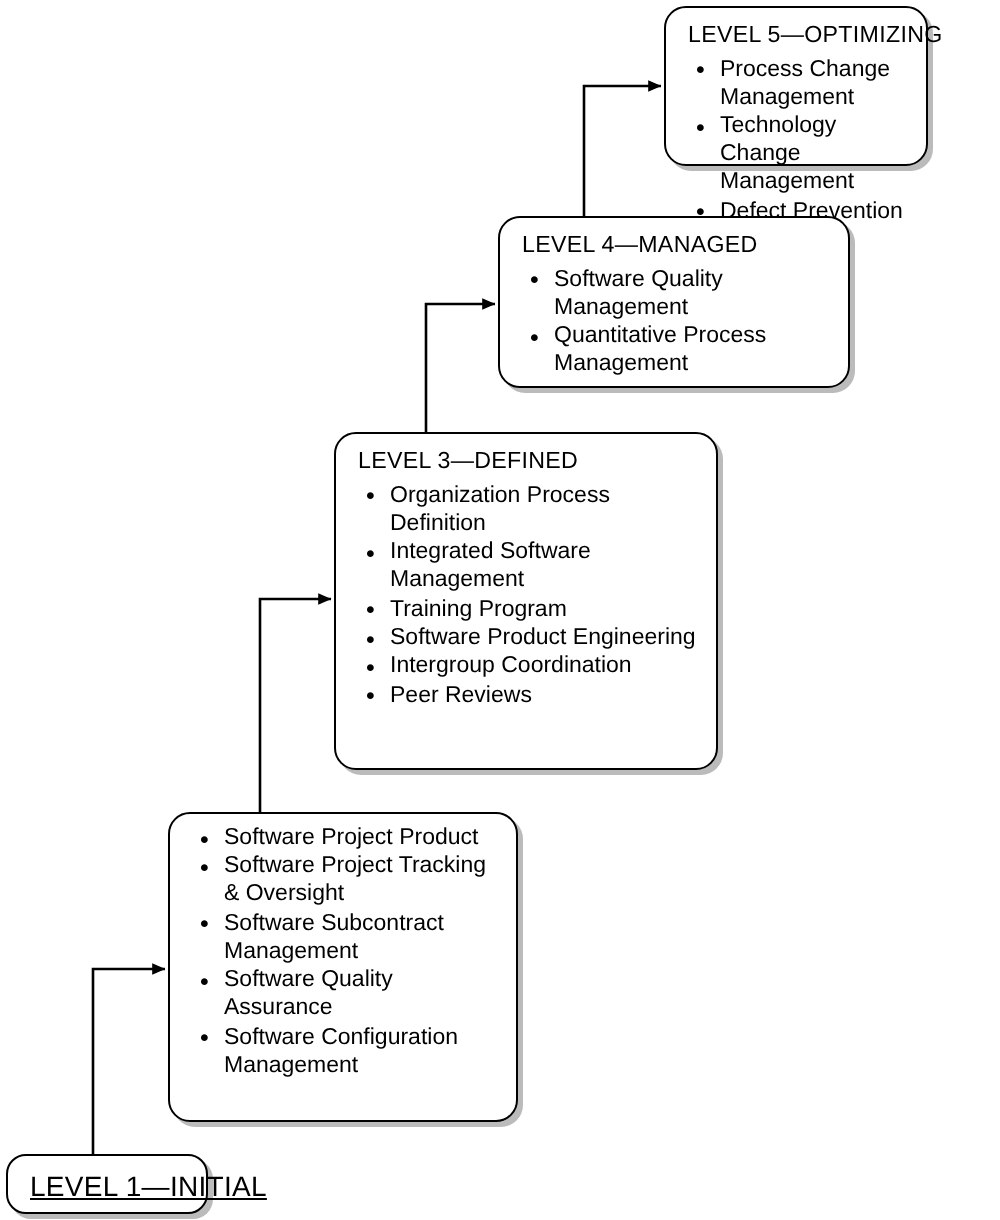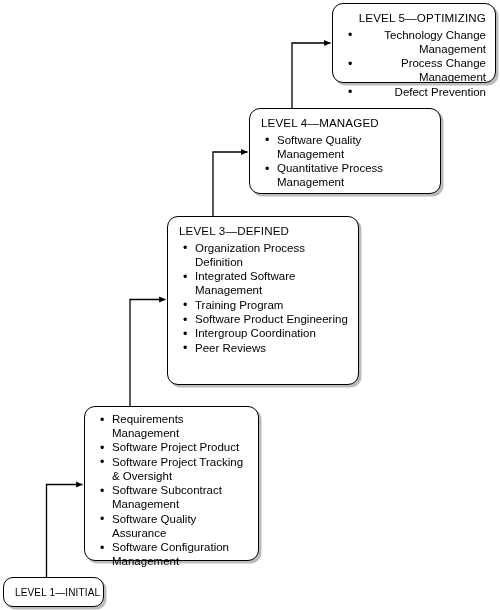--- a/index.html
+++ b/index.html
@@ -48,28 +48,28 @@
   .lvl-list li::before{
     content:"\2022";
     position:absolute;
     left:1px;
     top:-0.5px;
     font-size:12.5px;
     line-height:1.215;
   }
 
   
-  #box-level-5{left:332px;top:3px;width:164px;height:80px;text-align:right;}
-  #box-level-4{left:249px;top:108px;width:192px;height:86px;}
+  #box-level-5{left:332px;top:3px;width:132px;height:80px;}
+  #box-level-4{left:249px;top:108px;width:176px;height:86px;}
   #box-level-3{left:167px;top:216px;width:192px;height:169px;}
   #box-level-2{left:84px;top:406px;width:175px;height:155px;}
   #box-level-1{left:3px;top:577px;width:101px;height:30px;
                border-radius:10px;padding:0;}
   #box-level-1 .lvl-title{
-    margin:0;font-size:10px;line-height:30px;padding-left:11px;
+    margin:0;font-size:14px;line-height:30px;padding-left:11px;text-decoration:underline;
   }
 </style>
 </head>
 <body>
 
 <div id="canvas">
 
   <svg id="wires" viewBox="0 0 500 610">
     <defs>
       <marker id="arrowHead" markerWidth="7" markerHeight="7" refX="6.4" refY="3.1" orient="auto" markerUnits="userSpaceOnUse">
@@ -90,22 +90,22 @@
     </g>
 
     <g>
       <path d="M 292,108 L 292,43 L 330.5,43" fill="none" stroke="#000" stroke-width="1.3" marker-end="url(#arrowHead)"></path>
     </g>
   </svg>
 
   <div class="lvl-box" id="box-level-5">
     <div class="lvl-title">LEVEL 5—OPTIMIZING</div>
     <ul class="lvl-list">
+      <li>Process Change Management</li>
       <li>Technology Change Management</li>
-      <li>Process Change Management</li>
       <li>Defect Prevention</li>
     </ul>
   </div>
 
   <div class="lvl-box" id="box-level-4">
     <div class="lvl-title">LEVEL 4—MANAGED</div>
     <ul class="lvl-list">
       <li>Software Quality Management</li>
       <li>Quantitative Process Management</li>
     </ul>
@@ -118,21 +118,20 @@
       <li>Integrated Software Management</li>
       <li>Training Program</li>
       <li>Software Product Engineering</li>
       <li>Intergroup Coordination</li>
       <li>Peer Reviews</li>
     </ul>
   </div>
 
   <div class="lvl-box" id="box-level-2">
     <ul class="lvl-list">
-      <li>Requirements Management</li>
       <li>Software Project Product</li>
       <li>Software Project Tracking &amp; Oversight</li>
       <li>Software Subcontract Management</li>
       <li>Software Quality Assurance</li>
       <li>Software Configuration Management</li>
     </ul>
   </div>
 
   <div class="lvl-box" id="box-level-1">
     <div class="lvl-title">LEVEL 1—INITIAL</div>

